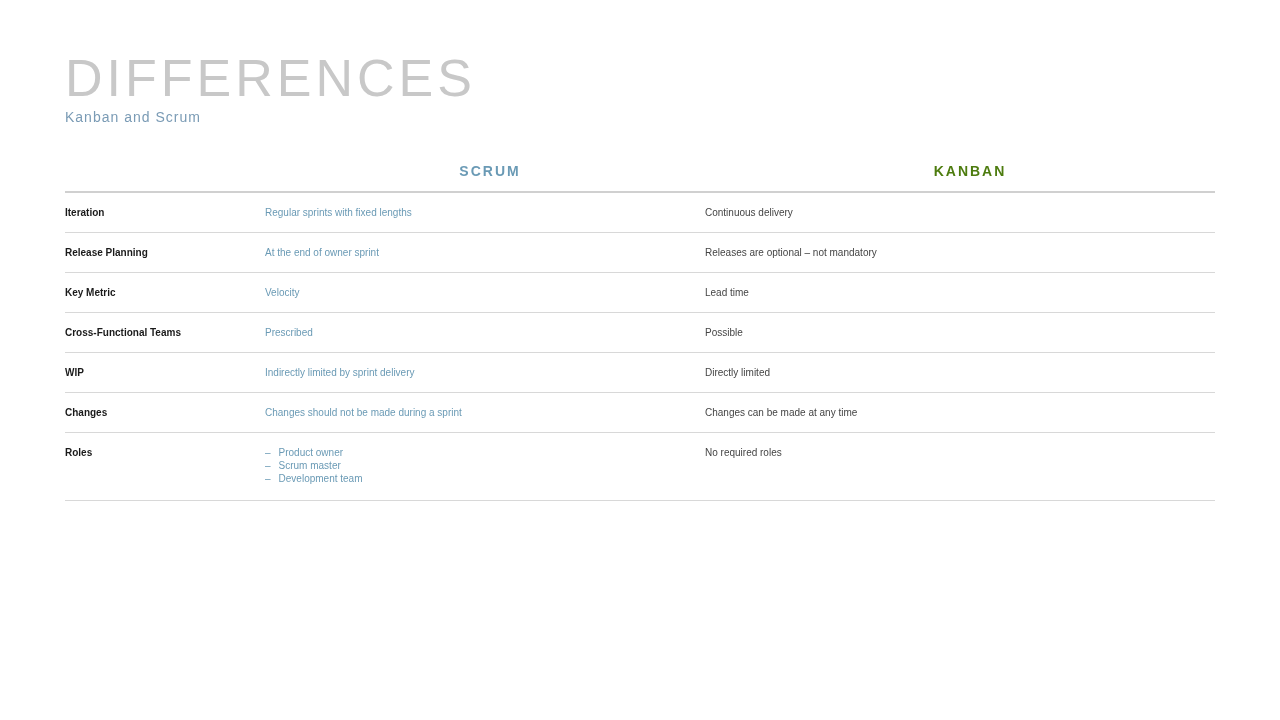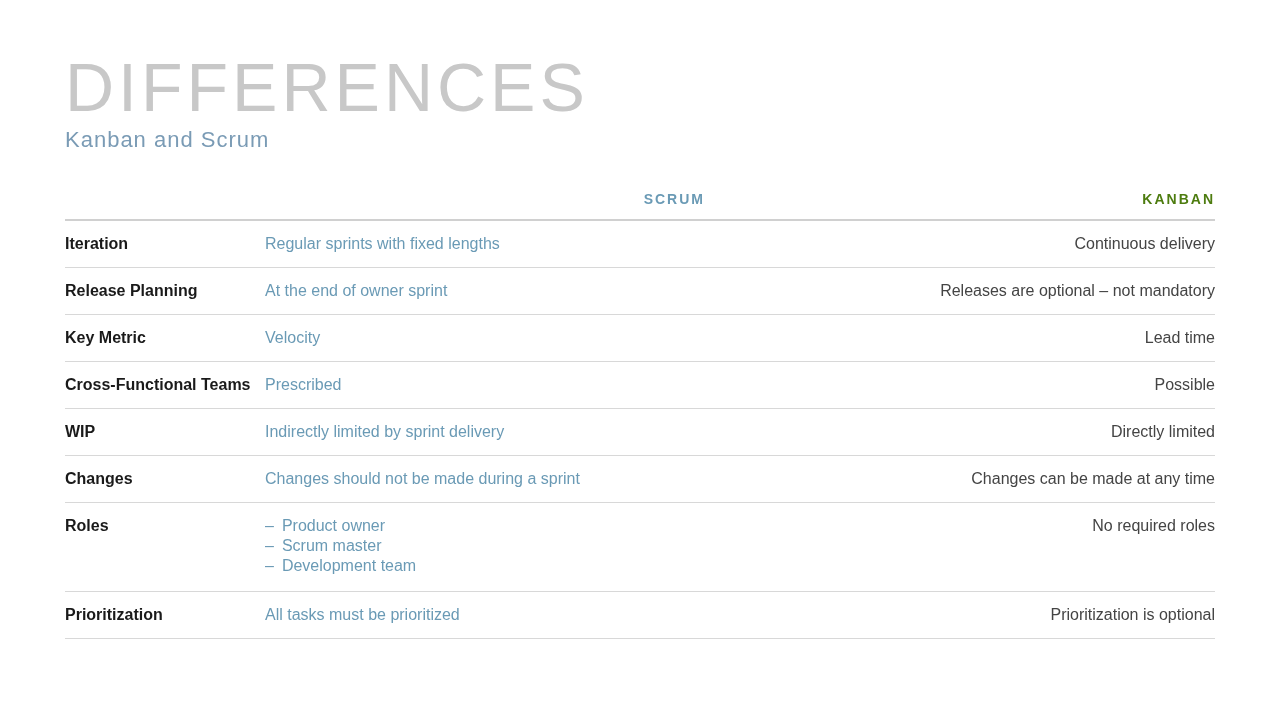--- a/index.html
+++ b/index.html
@@ -18,45 +18,45 @@
 
     .page-container {
       padding: 50px 65px 40px 65px;
     }
 
     .header-section {
       margin-bottom: 30px;
     }
 
     .main-title {
-      font-size: 68px;
+      font-size: 52px;
       font-weight: 300;
       color: #c8c8c8;
       letter-spacing: 4px;
       line-height: 1.1;
       text-transform: uppercase;
     }
 
     .sub-title {
-      font-size: 22px;
+      font-size: 14px;
       font-weight: 400;
       color: #7a9bb5;
       letter-spacing: 1px;
       margin-top: 2px;
     }
 
     .comparison-table {
       width: 100%;
       border-collapse: collapse;
       margin-top: 10px;
     }
 
     .comparison-table thead tr th {
       padding: 8px 0 12px 0;
-      text-align: right;
+      text-align: center;
       font-weight: 700;
       font-size: 14px;
       letter-spacing: 2px;
       border-bottom: 2px solid #d0d0d0;
     }
 
     .col-category {
       width: 200px;
       color: #333;
     }
@@ -72,40 +72,39 @@
       padding-left: 20px !important;
     }
 
     .comparison-table tbody tr {
       border-bottom: 1px solid #d8d8d8;
     }
 
     .comparison-table tbody tr td {
       padding: 14px 0;
       vertical-align: top;
-      font-size: 16px;
+      font-size: 10px;
     }
 
     .category-cell {
       font-weight: 700;
       color: #1a1a1a;
       font-size: 15px;
       padding-right: 10px;
     }
 
     .scrum-cell {
       color: #6a9ab5;
       padding-left: 10px;
       padding-right: 20px;
     }
 
     .kanban-cell {
       color: #444;
       padding-left: 20px;
-      text-align: right;
     }
 
     .roles-list {
       list-style: none;
     }
 
     .roles-list li {
       display: flex;
       align-items: flex-start;
       margin-bottom: 2px;
@@ -177,20 +176,15 @@
                 <span>Scrum master</span>
               </li>
               <li>
                 <span class="dash">–</span>
                 <span>Development team</span>
               </li>
             </ul>
           </td>
           <td class="kanban-cell">No required roles</td>
         </tr>
-        <tr>
-          <td class="category-cell">Prioritization</td>
-          <td class="scrum-cell">All tasks must be prioritized</td>
-          <td class="kanban-cell">Prioritization is optional</td>
-        </tr>
       </tbody>
   </table>
 </div>
 
 </body></html>

